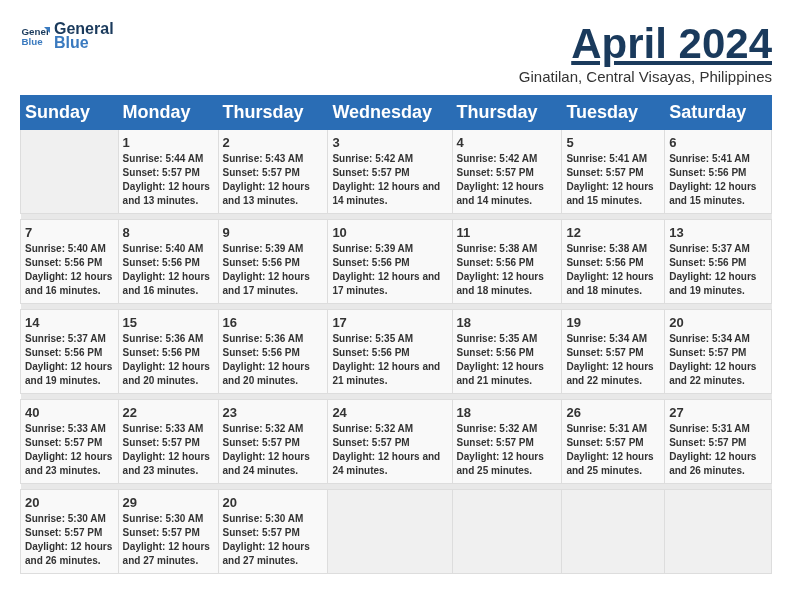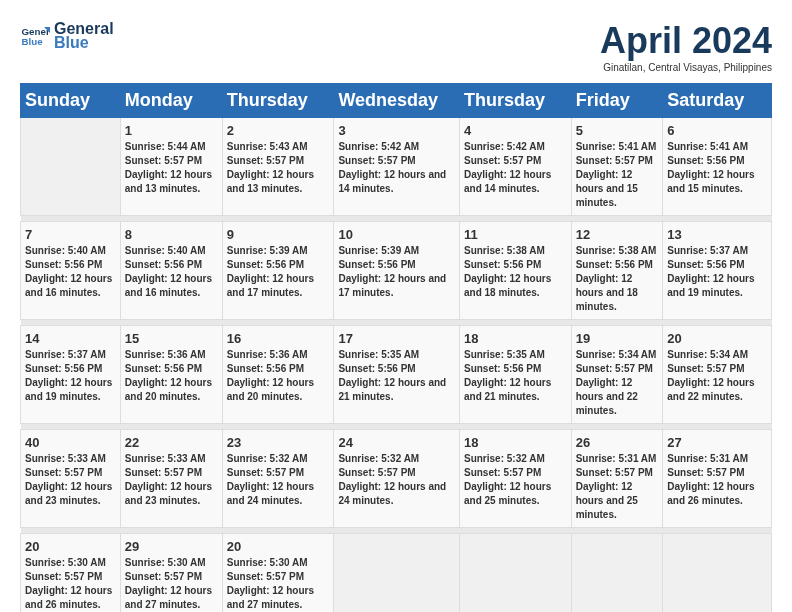--- a/index.html
+++ b/index.html
@@ -22,26 +22,27 @@
     }
     .logo-icon {
       width: 30px;
       height: 30px;
       margin-right: 4px;
     }
     .title-block {
       text-align: right;
     }
     .month-year {
-      font-size: 36px;
+      font-size: 42px;
       font-weight: bold;
       color: #1a3a5c;
+      text-decoration: underline;
     }
     .location {
-      font-size: 10px;
+      font-size: 15px;
       color: #333;
     }
     table {
       width: 100%;
       border-collapse: collapse;
       font-size: 11px;
     }
     thead tr {
       background-color: #2a6db5;
       color: #fff;
@@ -117,21 +118,21 @@
 </div>
 
 <table>
   <thead>
     <tr>
     <th>Sunday</th>
         <th>Monday</th>
         <th>Thursday</th>
         <th>Wednesday</th>
         <th>Thursday</th>
-        <th>Friday</th>
+        <th>Tuesday</th>
         <th>Saturday</th>
       </tr>
   </thead>
   <tbody id="calendar-body">
   <tr>
         <td class="empty-cell"></td>
         <td>
           <span class="day-num">1</span>
           <div class="day-info">Sunrise: 5:44 AM<br>Sunset: 5:57 PM<br>Daylight: 12 hours and 13 minutes.</div>
         </td>

